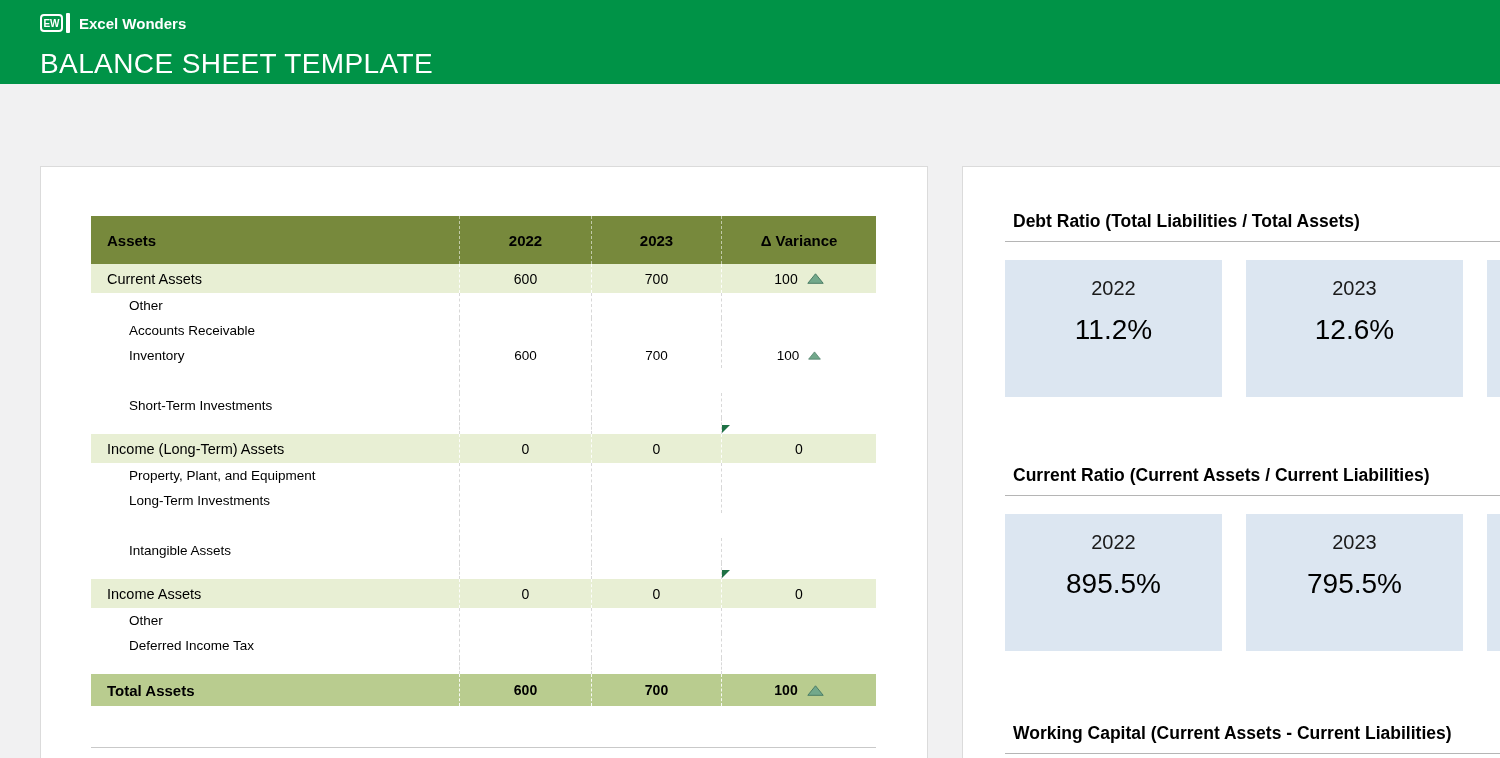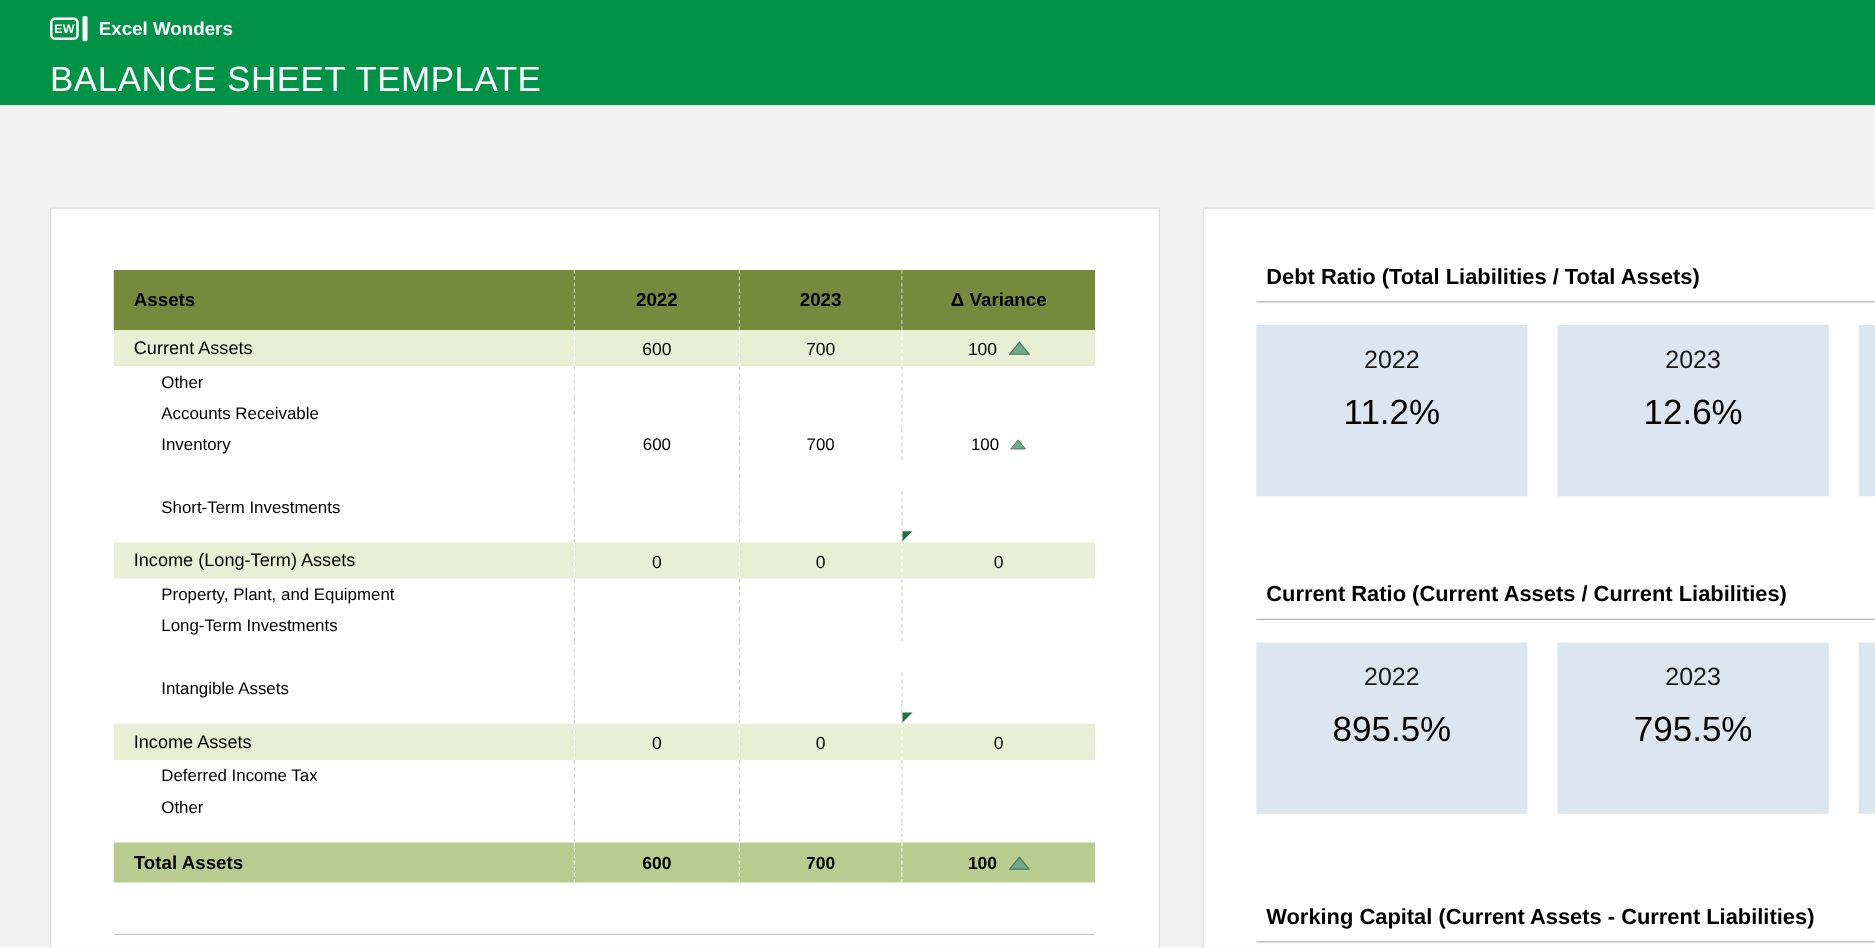--- a/index.html
+++ b/index.html
@@ -265,32 +265,32 @@
     <div class="cell v2">0</div>
     <div class="cell vc">
       <span class="corner"></span>
       <span class="vwrap">
         <span class="num">0</span>
 
       </span>
     </div>
   </div>
       <div class="trow titem">
+    <div class="cell lblcell lbl">Other</div>
+    <div class="cell v1"></div>
+    <div class="cell v2"></div>
+    <div class="cell vc">
+      <span class="vwrap">
+        <span class="num"></span>
+
+      </span>
+    </div>
+  </div>
+      <div class="trow titem">
     <div class="cell lblcell lbl">Deferred Income Tax</div>
-    <div class="cell v1"></div>
-    <div class="cell v2"></div>
-    <div class="cell vc">
-      <span class="vwrap">
-        <span class="num"></span>
-
-      </span>
-    </div>
-  </div>
-      <div class="trow titem">
-    <div class="cell lblcell lbl">Other</div>
     <div class="cell v1"></div>
     <div class="cell v2"></div>
     <div class="cell vc">
       <span class="vwrap">
         <span class="num"></span>
 
       </span>
     </div>
   </div>
       <div class="trow tgap">

